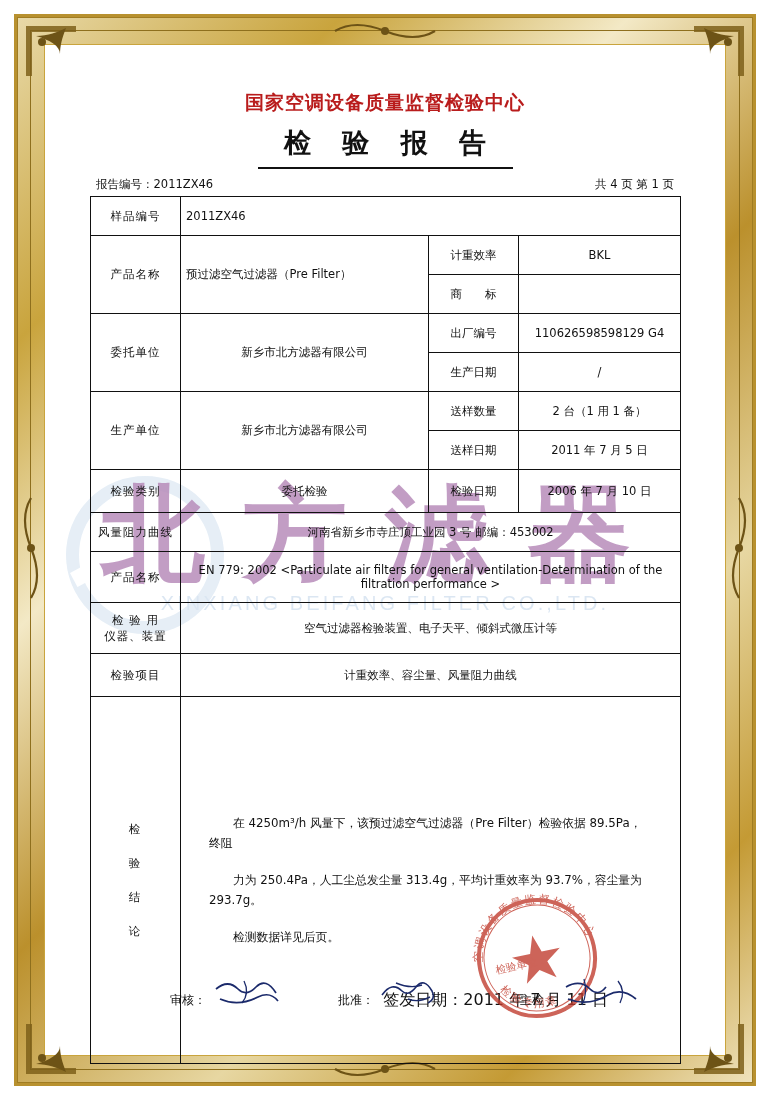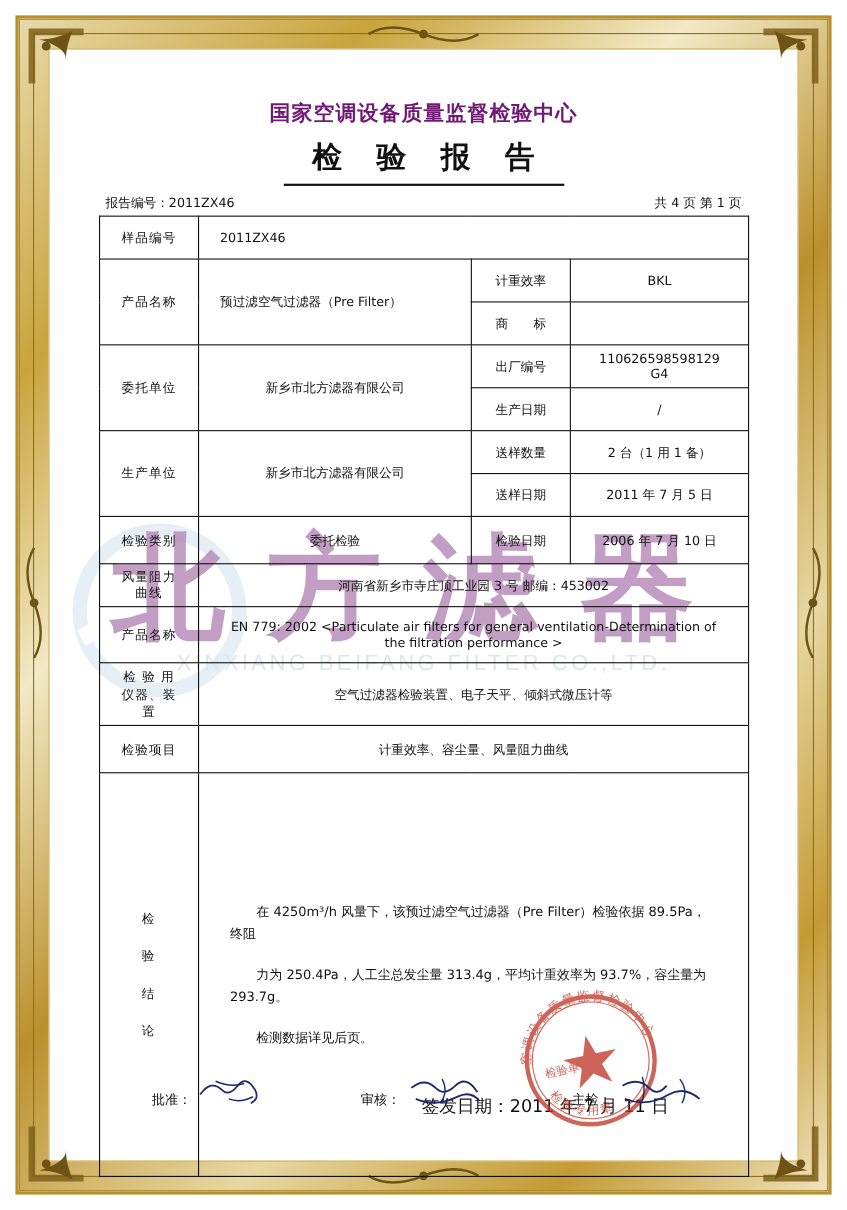--- a/index.html
+++ b/index.html
@@ -95,21 +95,21 @@
   .content{
     position:absolute;
     left:90px;top:80px;right:90px;
     z-index:3;
   }
   .title1{
     text-align:center;
     font-size:19px;
     font-weight:bold;
     font-family:"DejaVu Sans",sans-serif;
-    color:#701a75;
+    color:#b91c1c;
     letter-spacing:1px;
     margin-top:10px;
   }
   .title2{
     text-align:center;
     font-size:27px;
     font-weight:bold;
     font-family:"DejaVu Sans",sans-serif;
     color:#111;
     letter-spacing:11px;
@@ -133,21 +133,21 @@
     border-collapse:collapse;
     margin-top:4px;
     table-layout:fixed;
     position:relative;
     z-index:3;
   }
   table.main td{
     border:1px solid #111;
     font-size:11.5px;
     color:#111;
-    padding:4px 19px;
+    padding:4px 5px;
     font-family:"DejaVu Sans",sans-serif;
     vertical-align:middle;
     background:transparent;
   }
   .lbl{text-align:center;width:88px;letter-spacing:1px;}
   .ctr{text-align:center;}
   .lft{text-align:left;padding-left:10px;}
   .h38{height:38px;}
   .h30{height:30px;}
   .h34{height:34px;}
@@ -387,37 +387,37 @@
                 </g>
               </svg>
             </div>
           </td>
         </tr>
       </tbody>
     </table>
   </div>
 
   <div class="footer">
+    <div class="fcell f2">
+      <span class="lab">审核：</span>
+      <span class="sig">
+        <svg width="80" height="34" viewBox="0 0 80 34">
+          <path d="M6 14 q12 -10 22 0 q8 8 18 -2 q10 -10 20 6" stroke="#1b2a6b" stroke-width="1.7" fill="none"></path>
+          <path d="M10 24 q18 8 38 -2 q12 -6 20 4" stroke="#1b2a6b" stroke-width="1.7" fill="none"></path>
+          <path d="M34 6 q6 12 -2 22" stroke="#1b2a6b" stroke-width="1.3" fill="none"></path>
+        </svg>
+      </span>
+    </div>
     <div class="fcell f1">
       <span class="lab">批准：</span>
       <span class="sig">
         <svg width="70" height="34" viewBox="0 0 70 34">
           <path d="M4 20 q10 -14 20 -4 q6 6 14 -4 q8 -10 16 4 q4 8 -4 12" stroke="#1b2a6b" stroke-width="1.6" fill="none"></path>
           <path d="M18 8 q14 6 26 2" stroke="#1b2a6b" stroke-width="1.4" fill="none"></path>
           <path d="M30 24 q10 4 22 -2" stroke="#1b2a6b" stroke-width="1.4" fill="none"></path>
-        </svg>
-      </span>
-    </div>
-    <div class="fcell f2">
-      <span class="lab">审核：</span>
-      <span class="sig">
-        <svg width="80" height="34" viewBox="0 0 80 34">
-          <path d="M6 14 q12 -10 22 0 q8 8 18 -2 q10 -10 20 6" stroke="#1b2a6b" stroke-width="1.7" fill="none"></path>
-          <path d="M10 24 q18 8 38 -2 q12 -6 20 4" stroke="#1b2a6b" stroke-width="1.7" fill="none"></path>
-          <path d="M34 6 q6 12 -2 22" stroke="#1b2a6b" stroke-width="1.3" fill="none"></path>
         </svg>
       </span>
     </div>
     <div class="fcell f3">
       <span class="lab">主检：</span>
       <span class="sig">
         <svg width="84" height="34" viewBox="0 0 84 34">
           <path d="M6 12 q14 -8 24 2 q8 8 16 -2" stroke="#1b2a6b" stroke-width="1.7" fill="none"></path>
           <path d="M8 24 q20 8 40 -4 q14 -8 28 4" stroke="#1b2a6b" stroke-width="1.7" fill="none"></path>
           <path d="M24 4 q4 14 -2 26" stroke="#1b2a6b" stroke-width="1.3" fill="none"></path>

